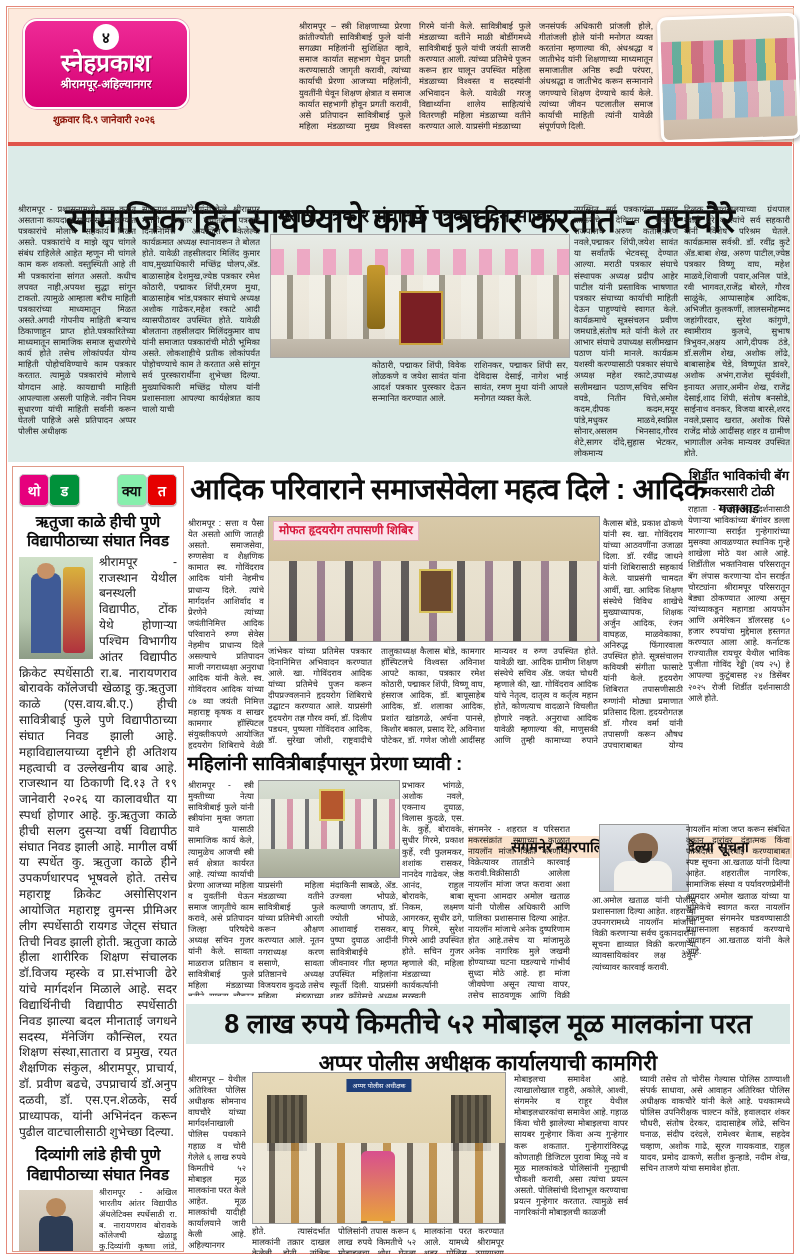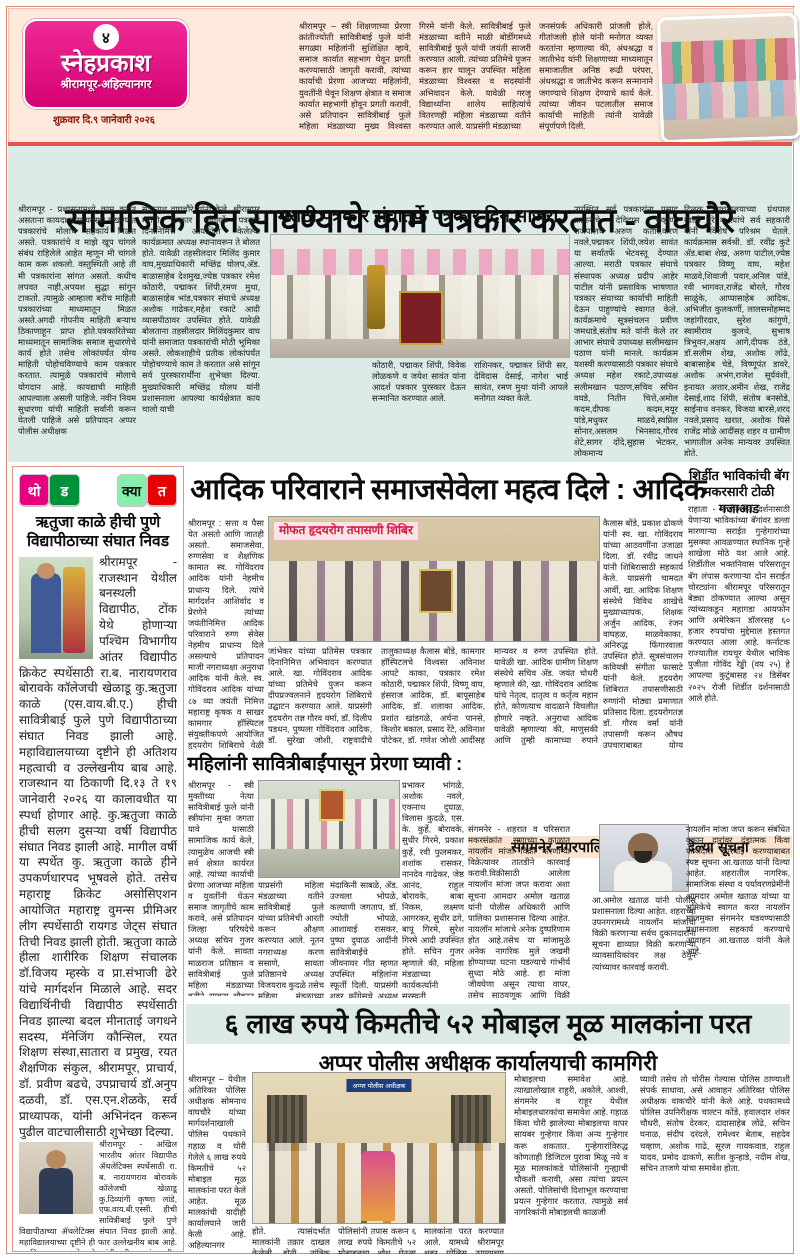--- a/index.html
+++ b/index.html
@@ -113,20 +113,21 @@
     <div class="body-txt" style="font-size:12px;">
       <span class="float-ph" style="background:linear-gradient(180deg,#cfe0c8 0%,#b8c9b0 60%,#8d9c86 100%);">
         <span class="ph-inner" style="left:12px;top:16px;width:30px;height:80px;background:#3f5a96;border-radius:8px 8px 0 0;display:block;"></span>
         <span class="ph-inner" style="left:18px;top:6px;width:18px;height:16px;background:#c79267;border-radius:50%;display:block;"></span>
         <span class="ph-inner" style="left:44px;top:10px;width:22px;height:86px;background:linear-gradient(180deg,#d9b13c,#b0323e);border-radius:4px;display:block;"></span>
       </span>
       <span>श्रीरामपूर - राजस्थान येथील बनस्थली विद्यापीठ, टोंक येथे होणाऱ्या पश्चिम विभागीय आंतर विद्यापीठ क्रिकेट स्पर्धेसाठी रा.ब. नारायणराव बोरावके कॉलेजची खेळाडू कु.ऋतुजा काळे (एस.वाय.बी.ए.) हीची सावित्रीबाई फुले पुणे विद्यापीठाच्या संघात निवड झाली आहे. महाविद्यालयाच्या दृष्टीने ही अतिशय महत्वाची व उल्लेखनीय बाब आहे. राजस्थान या ठिकाणी दि.१३ ते १९ जानेवारी २०२६ या कालावधीत या स्पर्धा होणार आहे. कु.ऋतुजा काळे हीची सलग दुसऱ्या वर्षी विद्यापीठ संघात निवड झाली आहे. मागील वर्षी या स्पर्धेत कु. ऋतुजा काळे हीने उपकर्णधारपद भूषवले होते. तसेच महाराष्ट्र क्रिकेट असोसिएशन आयोजित महाराष्ट्र वुमन्स प्रीमिअर लीग स्पर्धेसाठी रायगड जेट्स संघात तिची निवड झाली होती. ऋतुजा काळे हीला शारीरिक शिक्षण संचालक डॉ.विजय म्हस्के व प्रा.संभाजी ढेरे यांचे मार्गदर्शन मिळाले आहे. सदर विद्यार्थिनीची विद्यापीठ स्पर्धेसाठी निवड झाल्या बदल मीनाताई जगधने सदस्य, मॅनेजिंग कौन्सिल, रयत शिक्षण संस्था,सातारा व प्रमुख, रयत शैक्षणिक संकुल, श्रीरामपूर, प्राचार्य, डॉ. प्रवीण बढचे, उपप्राचार्य डॉ.अनुप दळवी, डॉ. एस.एन.शेळके, सर्व प्राध्यापक, यांनी अभिनंदन करून पुढील वाटचालीसाठी शुभेच्छा दिल्या.</span>
       <span class="clear"></span>
     </div>
 
+    <div class="side-h" style="margin-top:5px;">दिव्यांगी लांडे हीची पुणे विद्यापीठाच्या संघात निवड</div>
     <div class="body-txt" style="font-size:8.2px;">
       <span class="float-ph" style="height:72px;background:linear-gradient(180deg,#dcd3c4 0%,#c2b8a8 100%);">
         <span class="ph-inner" style="left:20px;top:26px;width:34px;height:46px;background:#2e3d55;border-radius:8px 8px 0 0;display:block;"></span>
         <span class="ph-inner" style="left:27px;top:8px;width:20px;height:19px;background:#b98a5d;border-radius:50%;display:block;"></span>
       </span>
       <span>श्रीरामपूर - अखिल भारतीय आंतर विद्यापीठ ॲथलेटिक्स स्पर्धेसाठी रा. ब. नारायणराव बोरावके कॉलेजची खेळाडू कु.दिव्यांगी कृष्णा लांडे, एफ.वाय.बी.एस्सी. हीची सावित्रीबाई फुले पुणे विद्यापीठाच्या ॲथलेटिक्स संघात निवड झाली आहे. महाविद्यालयाच्या दृष्टीने ही फार उल्लेखनीय बाब आहे. महाविद्यालयाच्या अनेक खेळाडूंनी राष्ट्रीय व आंतरराष्ट्रीय पातळ्यांवर मोठे यश संपादन केले आहे. महाविद्यालयाच्या भव्य क्रीडा मैदानाचा खेळाडूंना निश्चितच आपल्या करिअरसाठी फार मोठा उपयोग होत आहे. कर्नाटक येथील राजीव गांधी आरोग्य विज्ञान विद्यापीठ, बेंगळुरू याठिकाणी दि.१२ ते १६ जानेवारी २०२६ या कालावधीत या स्पर्धा होणार आहे. कु.दिव्यांगी लांडे हीने आता पर्यंत राष्ट्रीय व राज्य पातळीवर ॲथलेटिक्स स्पर्धेत विविध पदके मिळवली आहे. या विद्यार्थिनीला शारीरिक शिक्षण संचालक डॉ.विजय म्हस्के व प्रा.संभाजी ढेरे यांचे मार्गदर्शन मिळाले आहे. सदर विद्यार्थिनीची विद्यापीठ स्पर्धेसाठी निवड झाल्या बदल मीनाताई जगधने सदस्य, मॅनेजिंग कौन्सिल, रयत शिक्षण संस्था,सातारा व प्रमुख, रयत शैक्षणिक संकुल, श्रीरामपूर, प्राचार्य, डॉ. प्रवीण बढचे, उपप्राचार्य डॉ.अनुप दळवी, डॉ. एस.एन.शेळके, सर्व प्राध्यापक, यांनी अभिनंदन करून पुढील वाटचालीसाठी शुभेच्छा दिल्या.</span>
       <span class="clear"></span>
     </div>
   </div>
 
@@ -170,21 +171,21 @@
     <div class="ph" style="position:relative;width:88px;height:66px;margin:0 auto;background:linear-gradient(180deg,#dfe3e8 0%,#c4cad2 100%);border:1px solid #999;">
       <div class="ph-inner" style="left:28px;top:8px;width:30px;height:28px;background:#8a6a50;border-radius:50% 50% 45% 45%;"></div>
       <div class="ph-inner" style="left:14px;top:36px;width:58px;height:30px;background:#f4f2ec;border-radius:14px 14px 0 0;"></div>
       <div class="ph-inner" style="left:34px;top:26px;width:18px;height:12px;background:#2c2620;border-radius:0 0 8px 8px;"></div>
     </div>
     <div class="body-txt" style="margin-top:3px;height:104px;">आ.अमोल खताळ यांनी पोलीस प्रशासनाला दिल्या आहेत. शहराच्या उपनगरामध्ये नायलॉन मांजाची विक्री करणाऱ्या सर्वच दुकानदारांना सूचना द्याव्यात विक्री करणाऱ्या व्यावसायिकांवर लक्ष ठेवून त्यांच्यावर कारवाई करावी.</div>
   </div>
   <div class="abs body-txt" style="left:686px;top:824px;width:104px;height:176px;">नायलॉन मांजा जप्त करून संबंधित दुकान दारांवर दंडात्मक किंवा फौजदारी कारवाई करण्याबाबत स्पष्ट सूचना आ.खताळ यांनी दिल्या आहेत. शहरातील नागरिक, सामाजिक संस्था व पर्यावरणप्रेमींनी आमदार अमोल खताळ यांच्या या भूमिकेचे स्वागत करत नायलॉन मांजमुक्त संगमनेर घडवण्यासाठी प्रशासनाला सहकार्य करण्याचे आवाहन आ.खताळ यांनी केले आहे.</div>
 
   <div class="abs teal-bar" style="left:186px;top:1004px;width:604px;height:40px;">
-    <div class="sec-h" style="font-size:27px;line-height:40px;">६ लाख रुपये किमतीचे ५२ मोबाइल मूळ मालकांना परत</div>
+    <div class="sec-h" style="font-size:27px;line-height:40px;">8 लाख रुपये किमतीचे ५२ मोबाइल मूळ मालकांना परत</div>
   </div>
   <div class="abs sec-h" style="left:186px;top:1048px;width:604px;font-size:21px;">अप्पर पोलीस अधीक्षक कार्यालयाची कामगिरी</div>
 
   <div class="abs body-txt" style="left:188px;top:1074px;width:58px;height:178px;">श्रीरामपूर – येथील अतिरिक्त पोलिस अधीक्षक सोमनाथ वाघचौरे यांच्या मार्गदर्शनाखाली पोलिस पथकाने गहाळ व चोरी गेलेले ६ लाख रुपये किमतीचे ५२ मोबाइल मूळ मालकांना परत केले आहेत. मूळ मालकांची यादीही कार्यालयाने जारी केली आहे. अहिल्यानगर जिल्ह्यातील उत्तर विभागांमध्ये १७ पोलिस ठाणे हे वाकचौरे यांच्या कार्यक्षेत्रात येतात, या पोलिस ठाण्यांअंतर्गत वेगवेगळ्या कंपन्यांचे मोबाइल गहाळ किंवा चोरीला गेलेले</div>
 
   <div class="ph abs" style="left:252px;top:1072px;width:252px;height:150px;background:linear-gradient(180deg,#e6d9b8 0%,#ddcda6 70%,#c4b28c 100%);border:1px solid #999;">
     <div class="sign">अप्पर पोलीस अधीक्षक</div>
     <div class="ph-inner" style="left:14px;top:22px;width:40px;height:56px;background:repeating-linear-gradient(90deg,#4a4438 0 4px,#6a6250 4px 8px);"></div>
     <div class="ph-inner" style="left:198px;top:22px;width:40px;height:56px;background:repeating-linear-gradient(90deg,#4a4438 0 4px,#6a6250 4px 8px);"></div>
     <div class="ph-inner" style="left:0;top:70px;width:100%;height:80px;background:repeating-linear-gradient(90deg,#f2efe6 0 16px,#56504a 16px 22px,#ece7da 22px 38px,#b9863e 38px 46px);opacity:.8;"></div>

